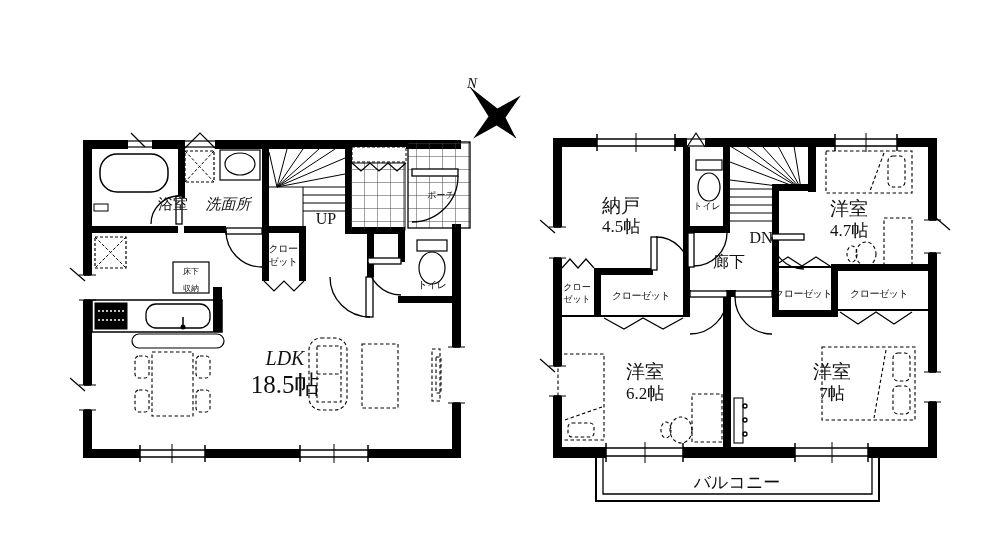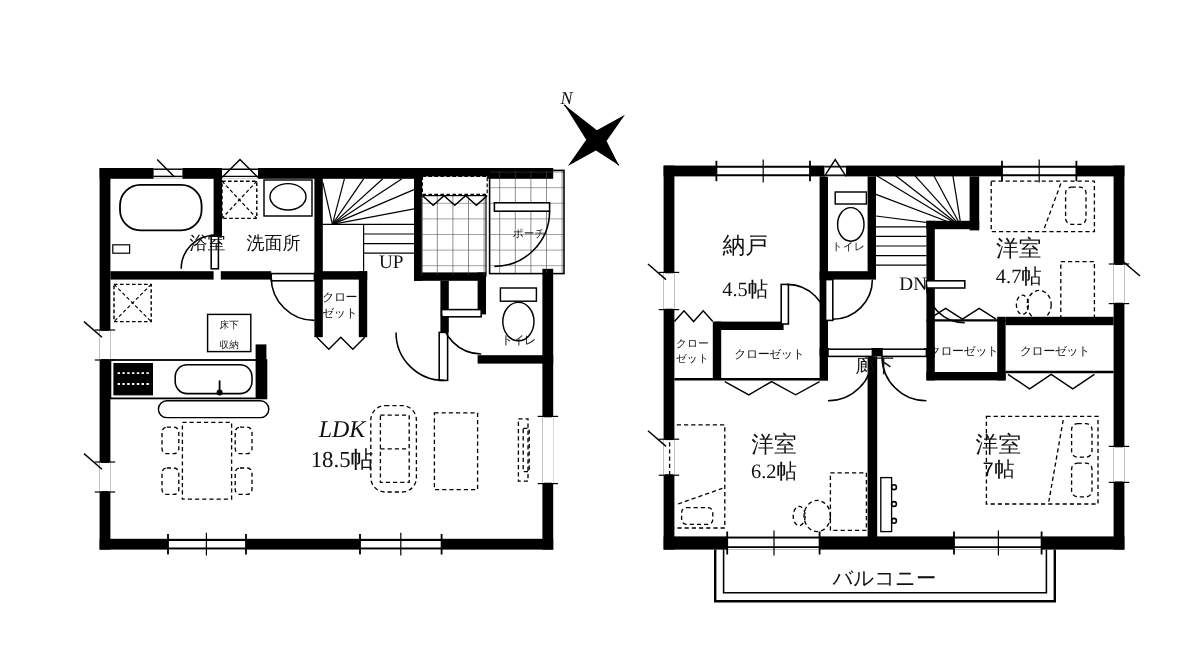--- a/index.html
+++ b/index.html
@@ -3,21 +3,21 @@
 <meta charset="utf-8">
 <style>
   html,body{margin:0;padding:0;background:#fff;}
   #canvas{position:relative;width:1000px;height:554px;background:#fff;overflow:hidden;
           font-family:"Liberation Serif","DejaVu Serif",serif;}
   svg{position:absolute;left:0;top:0;}
   .lbl{position:absolute;transform:translate(-50%,-50%);color:#111;white-space:nowrap;
        line-height:1;text-align:center;font-family:"Liberation Serif","DejaVu Serif",serif;}
   .s8{font-size:8px;font-family:Liberation Mono, monospace;} .s9{font-size:9px;} .s10{font-size:10px;letter-spacing:-0.5px;} .s12{font-size:16px;} .s13{font-size:17px;}
   .s15{font-size:15px;} .s17{font-size:17px;} .s19{font-size:19px;}
-  .s23{font-size:19px;} .s26{font-size:20px;font-style:italic;}
+  .s23{font-size:25px;} .s26{font-size:20px;font-style:italic;}
   .ital{font-style:italic;}
 </style>
 </head>
 <body>
 
 <div id="canvas">
 
 <svg width="1000" height="554" viewBox="0 0 1000 554">
   <defs>
     <pattern id="tile" width="13" height="13" patternUnits="userSpaceOnUse">
@@ -369,43 +369,43 @@
     <path d="M0,-17 L4,-4 L17,0 L4,4 L0,17 L-4,4 L-17,0 L-4,-4 Z" fill="#000"></path>
     <line x1="0" y1="-40" x2="0" y2="28" stroke="#000" stroke-width="1"></line>
   </g>
 </svg>
 
 <div>
 
   <div class="lbl s15 ital" style="left:472px;top:83px;">N</div>
 
   <div class="lbl s15" style="left:137px;top:204px;margin-left:36px;">浴室</div>
-  <div class="lbl s15" style="left:228px;top:204px;">洗面所</div>
+  <div class="lbl s15" style="left:228px;top:204px;font-style:italic;">洗面所</div>
   <div class="lbl s12" style="left:326px;top:219px;">UP</div>
   <div class="lbl s10" style="left:283px;top:249px;">クロー</div>
   <div class="lbl s10" style="left:283px;top:262px;">ゼット</div>
   <div class="lbl s8" style="left:191px;top:272px;">床下</div>
   <div class="lbl s8" style="left:191px;top:289px;text-align:center;">収納</div>
   <div class="lbl s10" style="left:432px;top:285px;">トイレ</div>
   <div class="lbl s26" style="left:285px;top:358px;">LDK</div>
   <div class="lbl s23" style="left:285px;top:384px;">18.5帖</div>
   <div class="lbl s9" style="left:441px;top:155px;margin-top:40px;">ポーチ</div>
 
   <div class="lbl s19" style="left:621px;top:205px;">納戸</div>
-  <div class="lbl s17" style="left:621px;top:226px;margin-top:15px;">4.5帖</div>
+  <div class="lbl s17" style="left:621px;top:226px;">4.5帖</div>
   <div class="lbl s9" style="left:707px;top:206px;">トイレ</div>
   <div class="lbl s12" style="left:749px;top:238px;margin-left:12px;">DN</div>
-  <div class="lbl s12" style="left:729px;top:262px;margin-top:44px;">廊下</div>
+  <div class="lbl s12" style="left:729px;top:262px;">廊下</div>
   <div class="lbl s9" style="left:577px;top:287px;">クロー</div>
   <div class="lbl s9" style="left:577px;top:299px;">ゼット</div>
   <div class="lbl s10" style="left:641px;top:296px;">クローゼット</div>
   <div class="lbl s10" style="left:803px;top:294px;">クローゼット</div>
   <div class="lbl s10" style="left:879px;top:294px;">クローゼット</div>
   <div class="lbl s19" style="left:849px;top:208px;">洋室</div>
   <div class="lbl s17" style="left:849px;top:230px;">4.7帖</div>
   <div class="lbl s19" style="left:645px;top:371px;">洋室</div>
   <div class="lbl s17" style="left:645px;top:393px;">6.2帖</div>
   <div class="lbl s19" style="left:832px;top:371px;">洋室</div>
-  <div class="lbl s17" style="left:832px;top:393px;font-family:Liberation Mono, monospace;">7帖</div>
+  <div class="lbl s17" style="left:832px;top:393px;">7帖</div>
   <div class="lbl s13" style="left:737px;top:482px;">バルコニー</div>
 </div>
 
 </div>
 
 </body></html>

